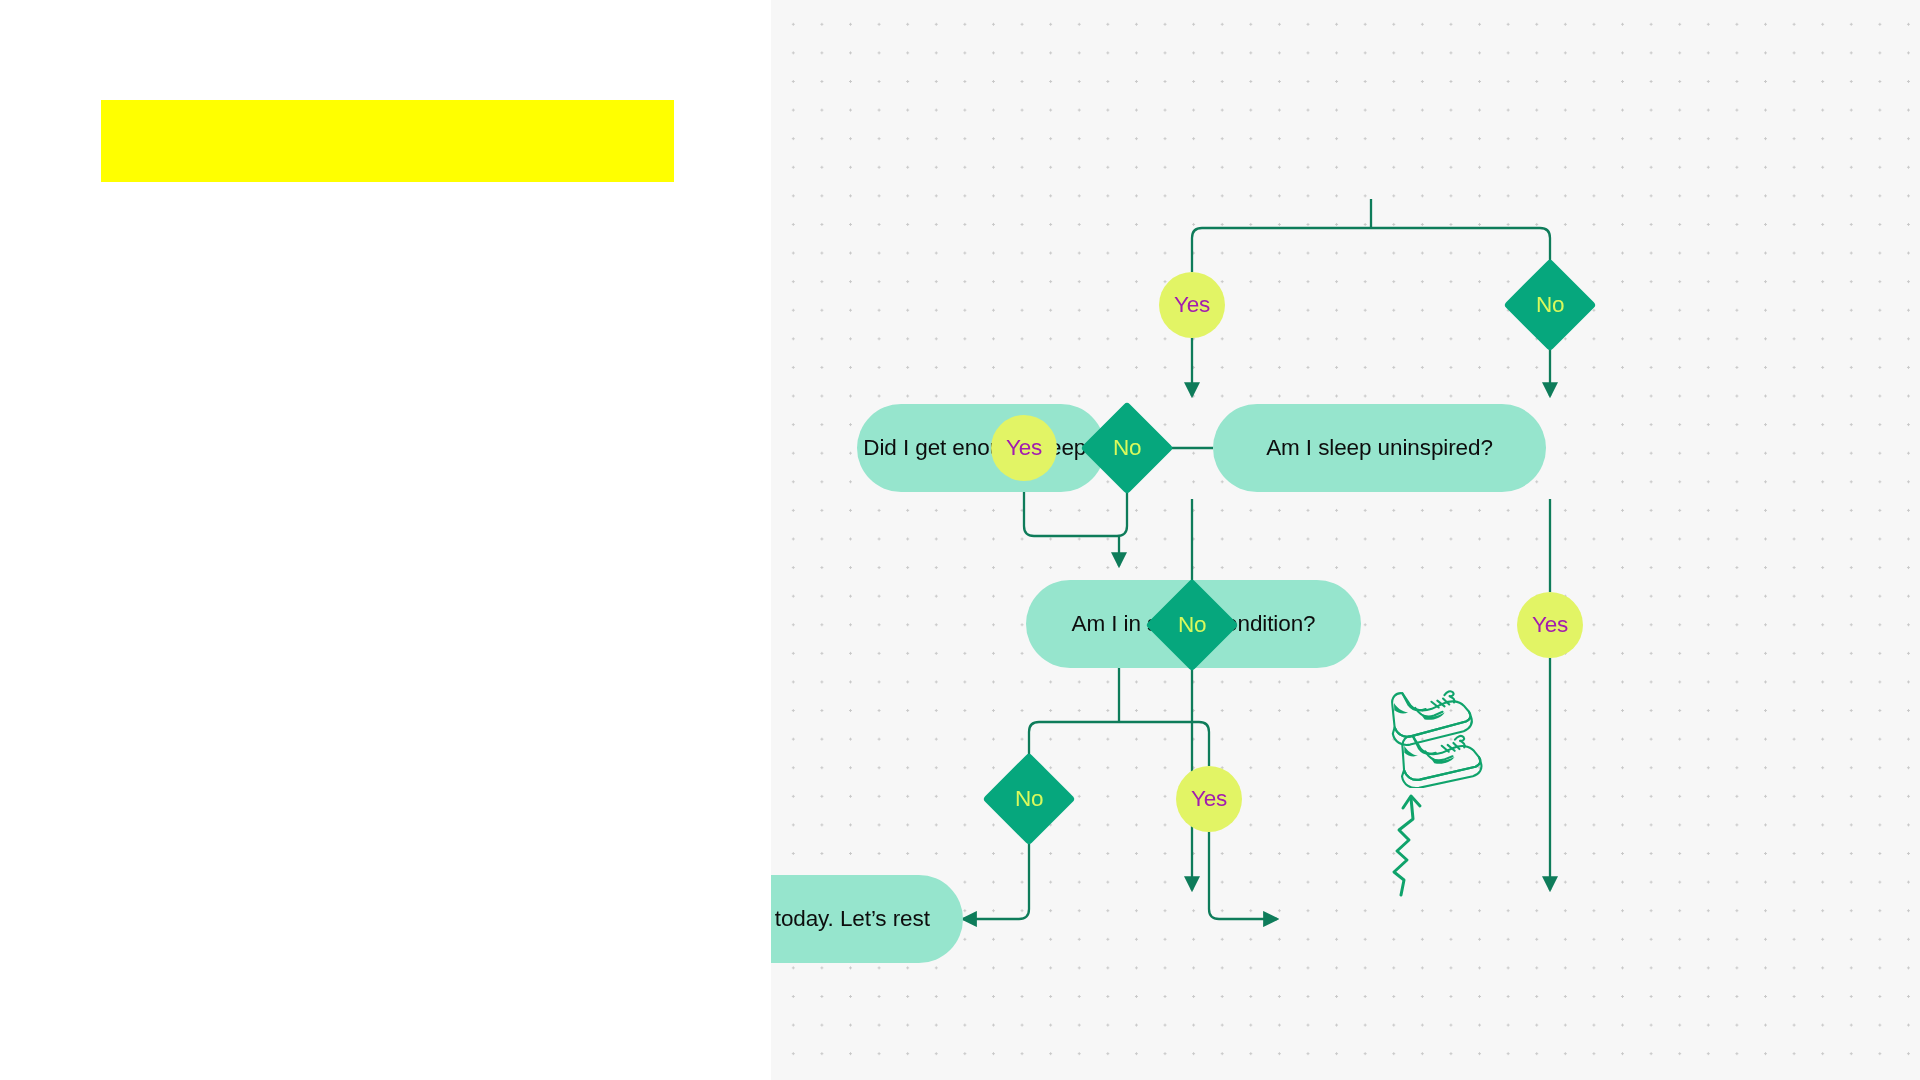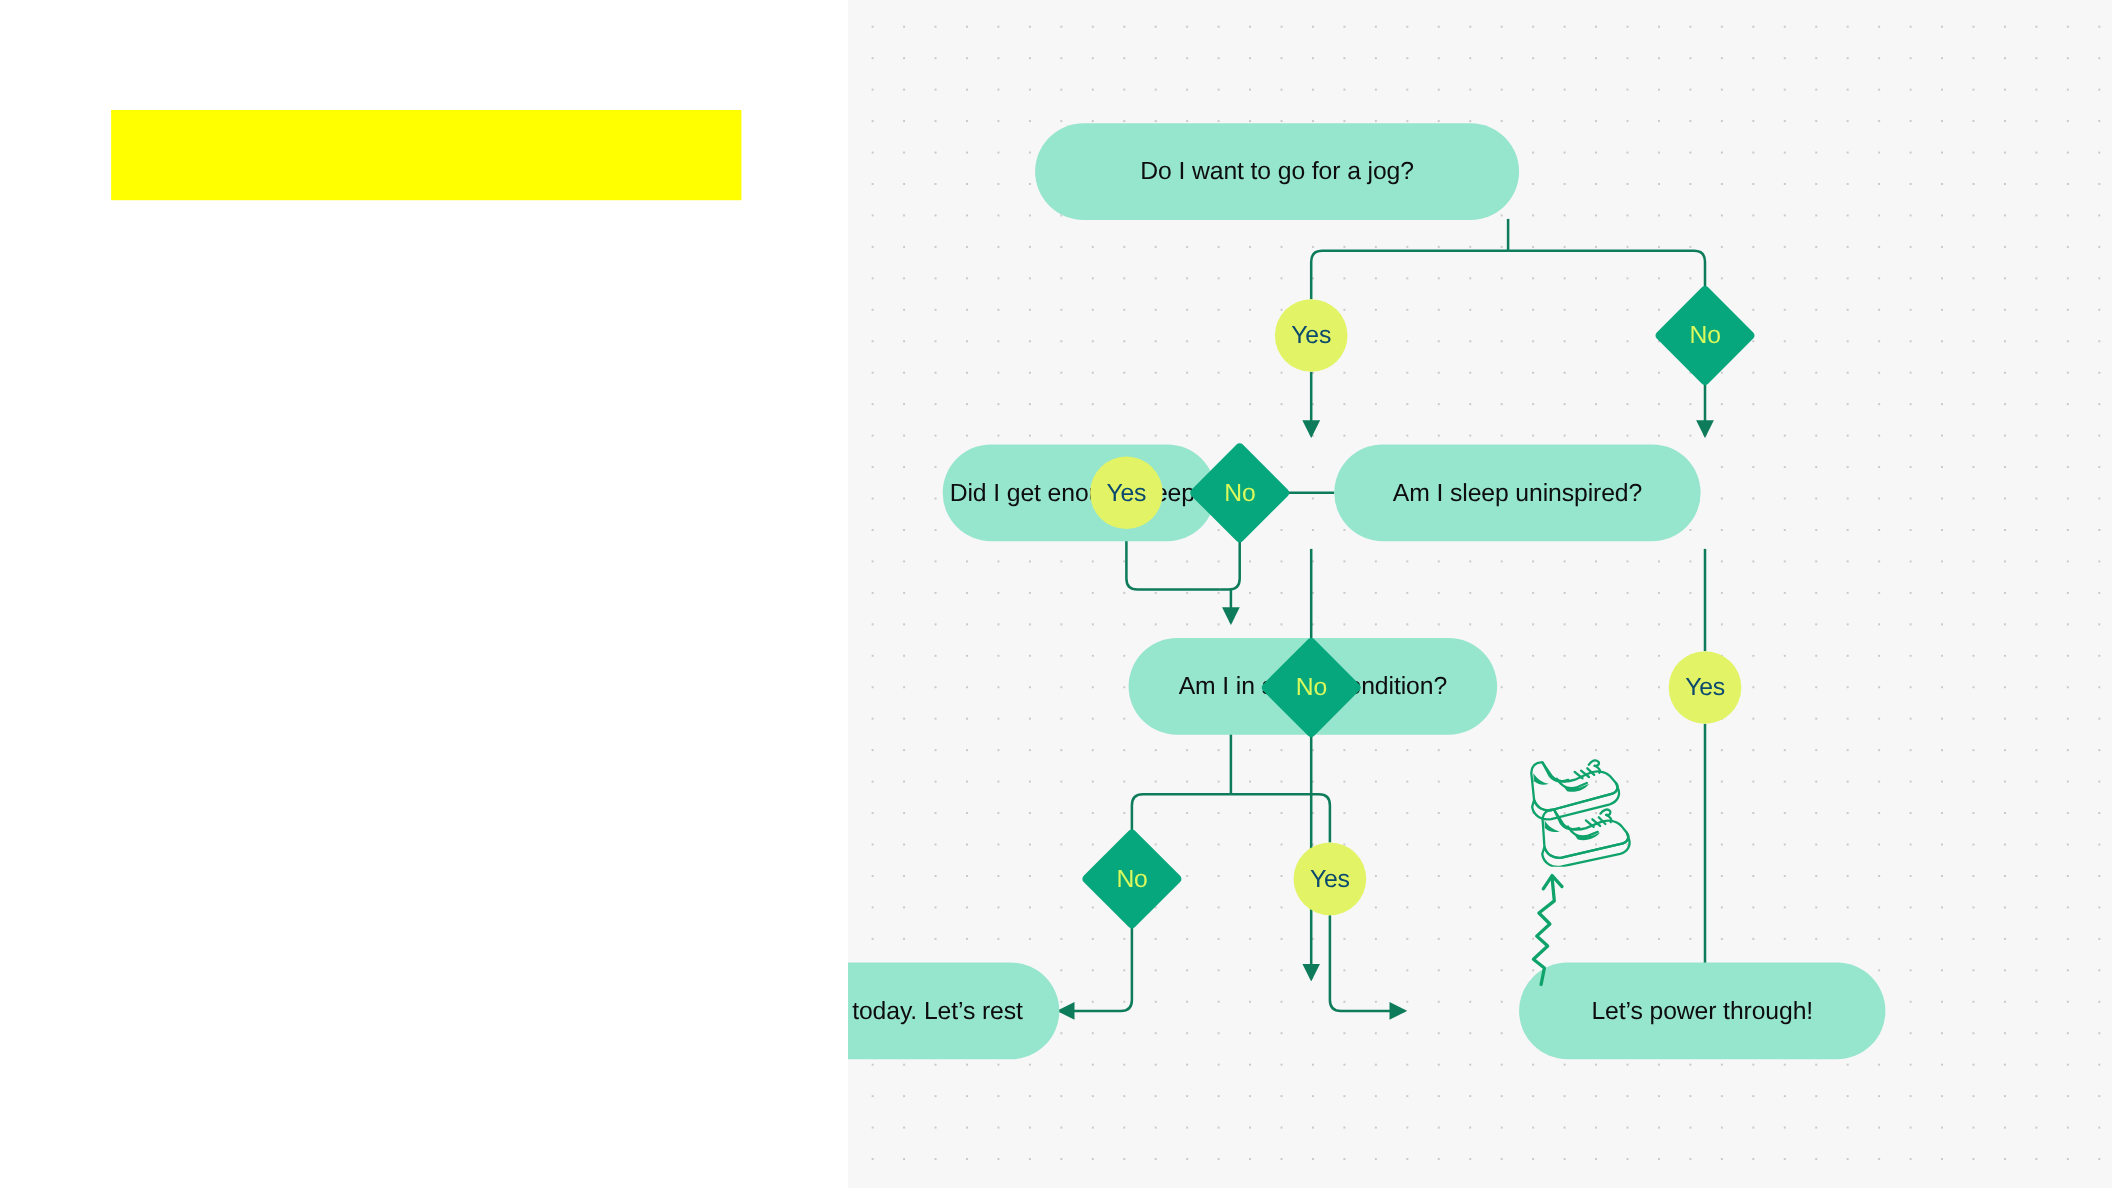--- a/index.html
+++ b/index.html
@@ -86,21 +86,21 @@
     width: 66px;
     height: 66px;
     border-radius: 50%;
     background: #E2F465;
     display: flex;
     align-items: center;
     justify-content: center;
   }
   .yes-badge span {
     font-size: 22.5px;
-    color: #0c4a6e;
+    color: #a21caf;
     font-weight: 500;
     letter-spacing: -0.2px;
   }
 
   
   .no-badge {
     position: absolute;
     width: 66px;
     height: 66px;
     background: #06A77D;
@@ -205,43 +205,37 @@
         <path d="M 348 660 L 348 722"></path>
         <path d="M 348 722 L 268 722 Q 258 722 258 732 L 258 766"></path>
         <path d="M 348 722 L 428 722 Q 438 722 438 732 L 438 766"></path>
 
         <path d="M 258 832 L 258 909 Q 258 919 248 919 L 192 919" marker-end="url(#arrow)"></path>
 
         <path d="M 438 832 L 438 909 Q 438 919 448 919 L 506 919" marker-end="url(#arrow)"></path>
       </g>
     </svg>
 
-    <div class="node" style="left:170px; top:112px; width:440px; height:88px;">
-      <span class="node-label">Do I want to go for a jog?</span>
-    </div>
 
     <div class="node" style="left:86px; top:404px; width:248px; height:88px;">
       <span class="node-label">Did I get enough sleep?</span>
     </div>
 
     <div class="node" style="left:442px; top:404px; width:333px; height:88px;">
       <span class="node-label">Am I sleep uninspired?</span>
     </div>
 
     <div class="node" style="left:255px; top:580px; width:335px; height:88px;">
       <span class="node-label">Am I in sound condition?</span>
     </div>
 
     <div class="node" style="left:-79px; top:875px; width:271px; height:88px;">
       <span class="node-label">Skip today. Let’s rest</span>
     </div>
 
-    <div class="node" style="left:610px; top:875px; width:333px; height:88px;">
-      <span class="node-label">Let’s power through!</span>
-    </div>
 
     <div class="yes-badge" style="left:388px; top:272px;">
       <span>Yes</span>
     </div>
 
     <div class="no-badge" style="left:746px; top:272px;">
       <span>No</span>
     </div>
 
     <div class="yes-badge" style="left:220px; top:415px;">

